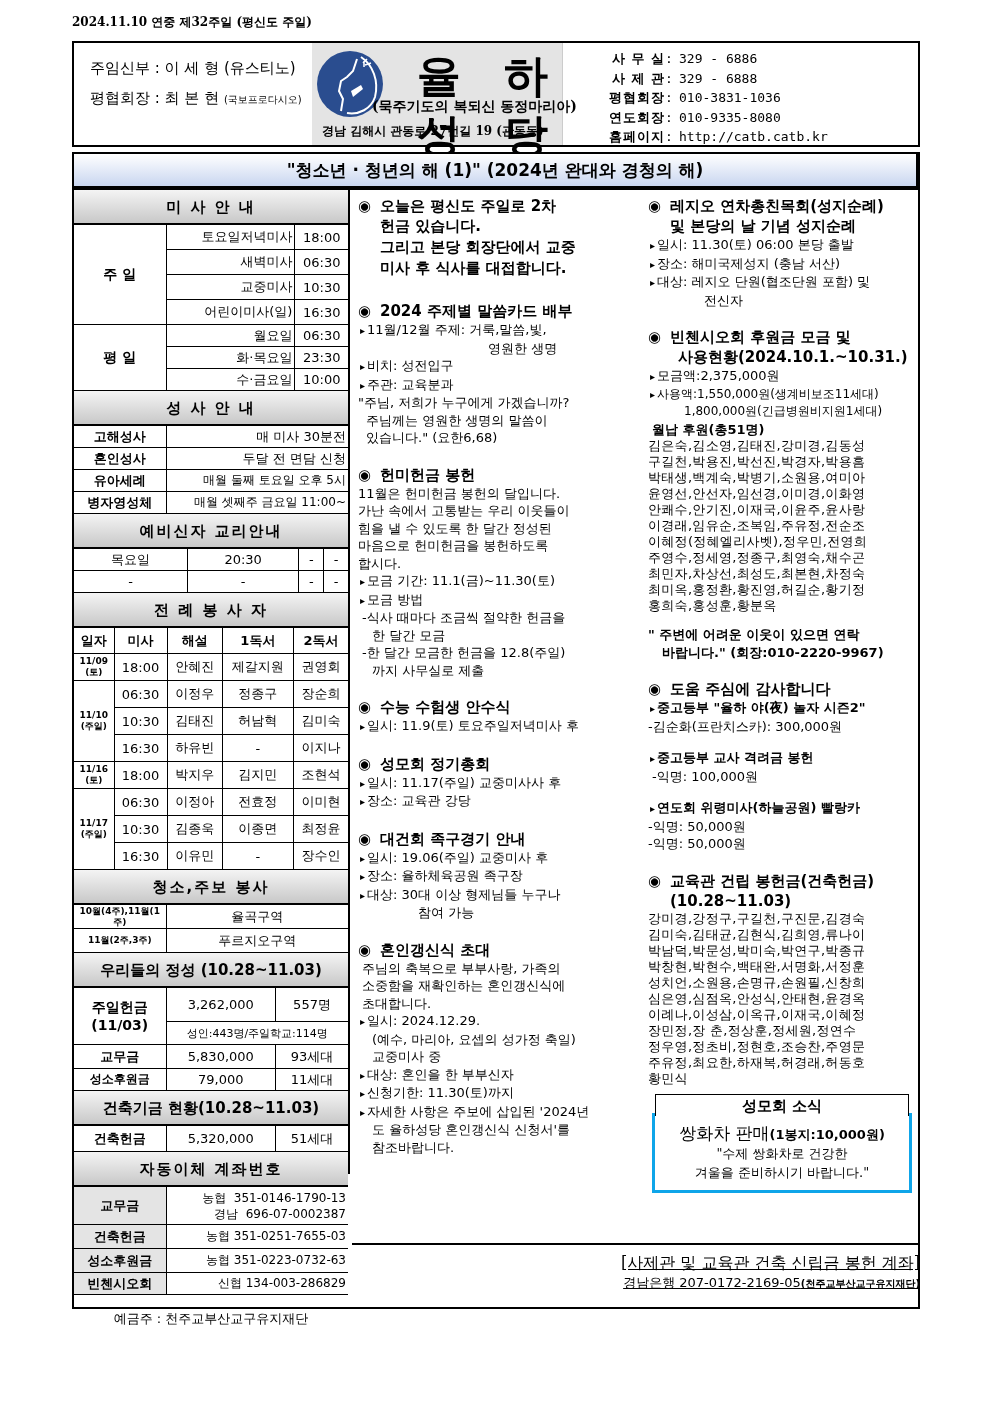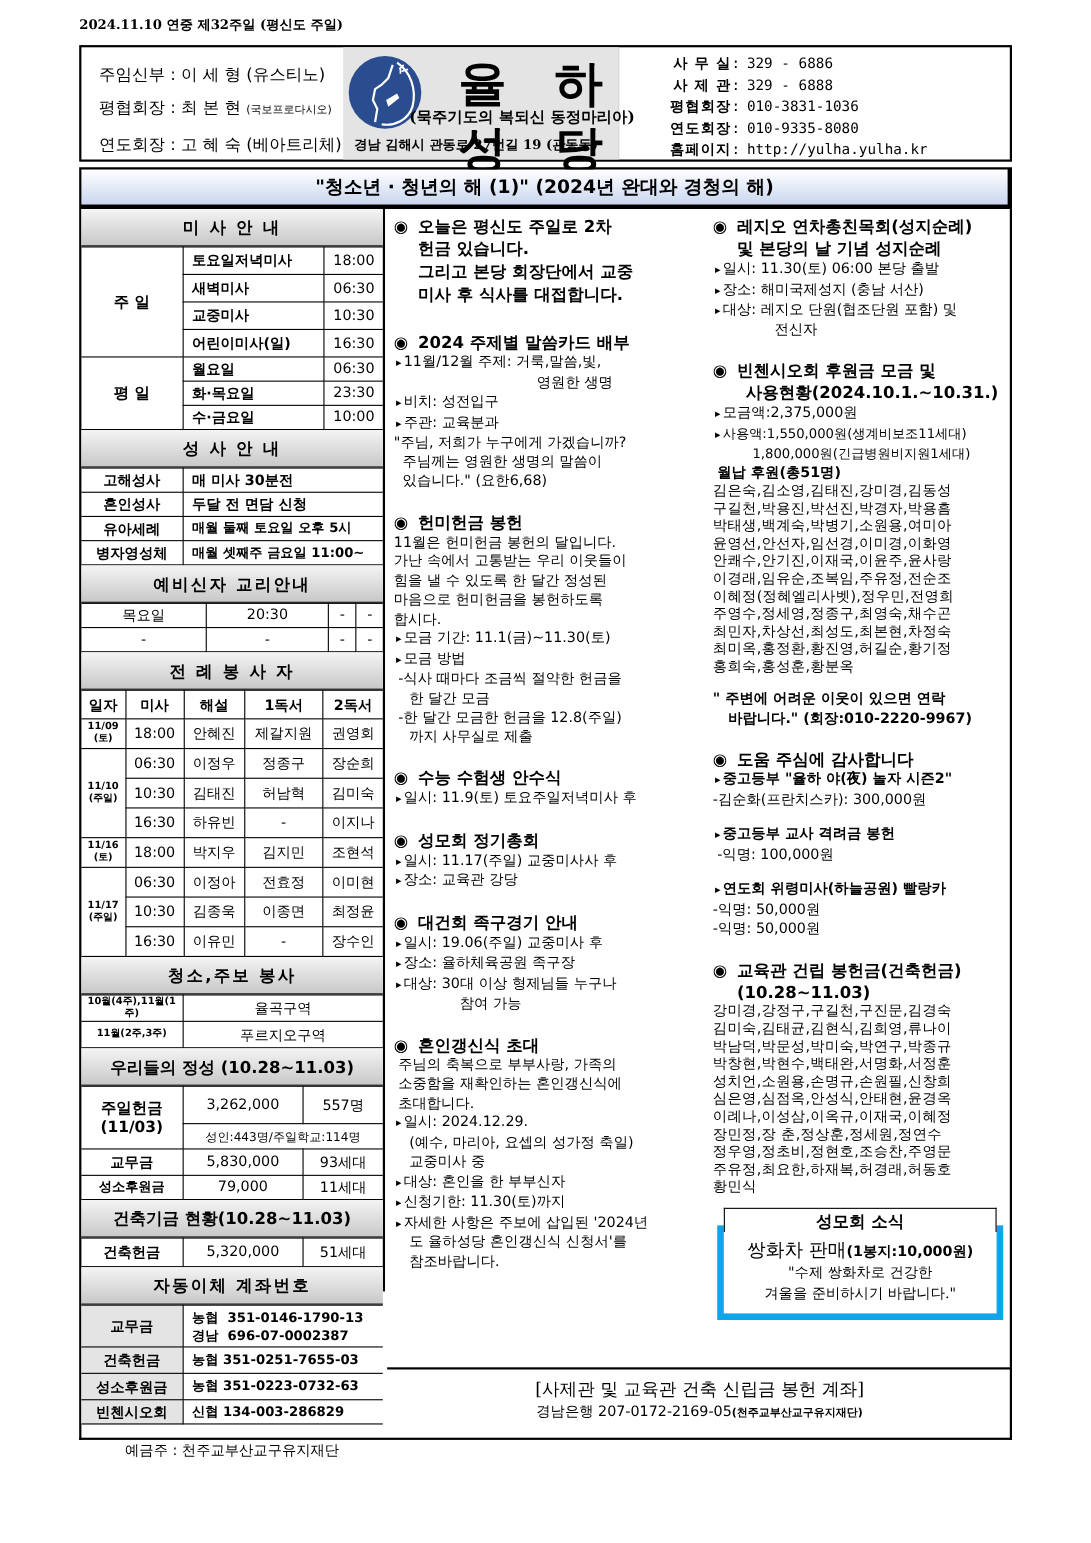--- a/index.html
+++ b/index.html
@@ -20,50 +20,49 @@
   .hdr-right .sep { width: 14px; }
   .banner { position: absolute; left: 72px; top: 152px; width: 848px; height: 38px; border: 2px solid #000; border-right-width: 4px; border-bottom-width: 4px; background: linear-gradient(#ffffff, #c9d6f0); text-align: center; font-size: 17px; font-weight: bold; line-height: 32px; }
   .main { position: absolute; left: 72px; top: 190px; width: 848px; height: 1119px; border: 2px solid #000; border-top: none; }
   .left { position: absolute; left: 0; top: 0; width: 276px; height: 984px; border-right: 2px solid #000; }
   .sechead { height: 34px; background: linear-gradient(#f4f4f4, #c8c8c8); text-align: center; font-weight: bold; font-size: 15px; line-height: 34px; border-bottom: 1px solid #000; letter-spacing: 2px; }
   table { border-collapse: collapse; width: 100%; }
   td { border: 1px solid #000; text-align: center; font-size: 13px; height: 22px; padding: 0 2px; }
   table tr td:first-child { border-left: none; }
   table tr td:last-child { border-right: none; }
   .b { font-weight: bold; }
-  .lft { text-align: left; padding-left: 8px; font-weight: bold; }
+  .lft { text-align: right; padding-left: 8px; }
   .tiny { font-size: 9px; font-weight: bold; line-height: 11px; }
   .gray { background: #e4e4e4; }
   .col { position: absolute; top: 0; font-size: 13px; line-height: 17.5px; }
   .mid { left: 278px; width: 290px; padding: 6px 8px 0 6px; }
   .rgt { left: 568px; width: 278px; padding: 6px 4px 0 6px; }
   .h { font-weight: bold; font-size: 15px; line-height: 20px; display: flex; }
   .h .dot { width: 22px; flex-shrink: 0; }
   .bl { padding-left: 2px; }
   .bl::before { content: "▸"; font-size: 10px; margin-right: 2px; }
   .gap { height: 18px; }
   .names { font-size: 13px; line-height: 16px; letter-spacing: 0.3px; }
-  .notice { border: 6px solid #0ea5e9; margin: 6px 4px 0 4px; position: relative; }
+  .notice { border: 3px solid #0ea5e9; margin: 6px 4px 0 4px; position: relative; }
   .notice-tab { position: absolute; top: -22px; left: 0; width: 100%; height: 22px; border: 1px solid #000; border-bottom: none; text-align: center; font-weight: bold; font-size: 15px; line-height: 22px; background:#fff; }
   .notice-body { padding: 8px 4px 8px 4px; text-align: center; font-size: 13px; line-height: 19px; font-family: "DejaVu Serif", serif; }
-  .footer { position: absolute; left: 278px; top: 1053px; width: 568px; height: 64px; border-top: 2px solid #000; text-align: center; padding-top: 8px; }
+  .footer { position: absolute; left: 278px; top: 1053px; width: 568px; height: 64px; border-top: 2px solid #000; text-align: right; padding-top: 8px; text-decoration: underline; }
   .footer .t1 { font-size: 16px; font-family: "DejaVu Serif", serif; }
   .footer .t2 { font-size: 13px; }
   .footer .t2 small { font-size: 10px; font-weight: bold; }
 </style>
 </head>
 <body>
 
 <div class="topdate">2024.11.10 연중 제32주일 (평신도 주일)</div>
 
 <div class="header">
   <div class="hdr-left">
     <div class="row"><span>주임신부</span> : <span>이 세 형</span> <span>(유스티노)</span></div>
     <div class="row"><span>평협회장</span> : <span>최 본 현</span> <span class="small">(국보프로다시오)</span></div>
-    <div class="row"><span>연도회장</span> : <span>고 혜 숙</span> <span>(베아트리체)</span></div>
   </div>
   <div class="hdr-center">
     <div class="logo">
       <svg width="66" height="66" viewBox="0 0 66 66">
         <path d="M44 6 C56 14 62 30 58 46 C54 58 42 64 30 62" stroke="#fff" stroke-width="2" fill="none"></path>
         <path d="M40 8 L36 20 L30 26 L24 30 L22 40 L26 48 L24 60" stroke="#fff" stroke-width="2" fill="none"></path>
         <path d="M34 40 L44 34 L46 38 L36 46 Z" fill="#fff"></path>
         <path d="M46 12 L50 8 M48 14 L54 12 M47 10 L47 16" stroke="#fff" stroke-width="1.5"></path>
       </svg>
     </div>
@@ -88,21 +87,21 @@
         <span>010-3831-1036</span>
       </div>
     <div class="row">
         <span class="k">연도회장</span>
         <span class="sep">:</span>
         <span>010-9335-8080</span>
       </div>
     <div class="row">
         <span class="k">홈페이지</span>
         <span class="sep">:</span>
-        <span>http://yulha.yulha.kr</span>
+        <span>http://catb.catb.kr</span>
       </div>
   </div>
 </div>
 
 <div class="banner">"청소년 · 청년의 해 (1)"  (2024년 완대와 경청의 해)</div>
 
 <div class="main">
   <div class="left">
     <div class="sechead">미 사 안 내</div>
     <table>

